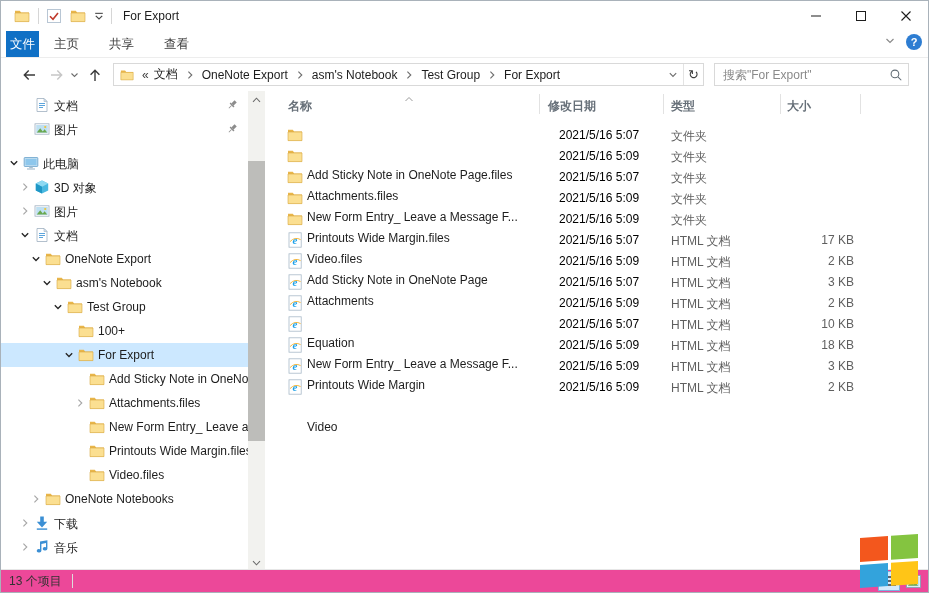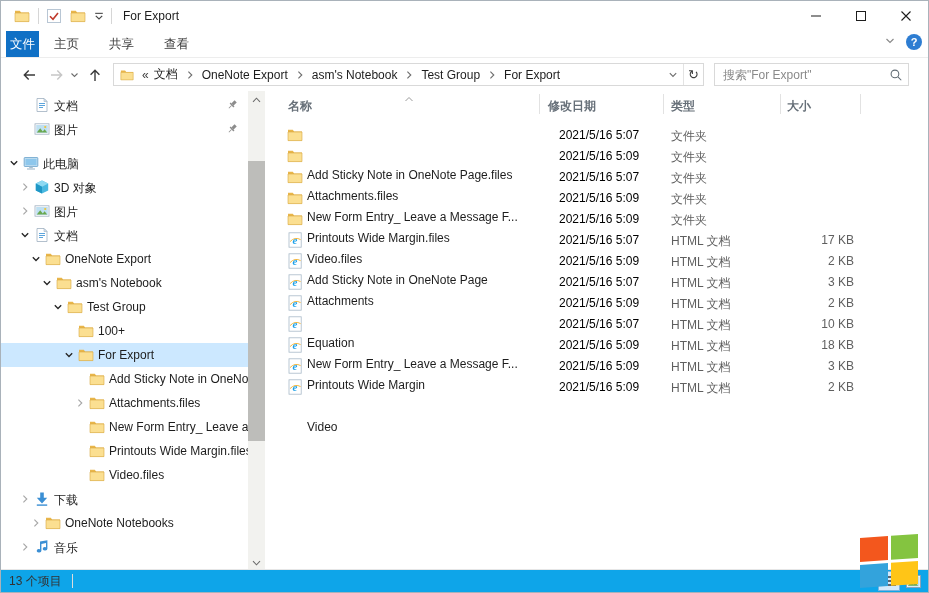--- a/index.html
+++ b/index.html
@@ -57,21 +57,21 @@
   .col-sep { position:absolute; top:3px; width:1px; height:20px; background:#e2e2e2; }
   .sort-caret { position:absolute; top:0px; width:10px; height:6px; }
   .rows { position:absolute; left:0; top:34px; width:659px; }
   .file-row { position:relative; height:21px; width:659px; cursor:default; }
   .cell-icon { position:absolute; left:16px; top:2px; width:16px; height:16px; display:flex; }
   .cell-name { position:absolute; left:36px; top:3px; width:230px; white-space:nowrap; overflow:hidden; color:#1d1d1d;margin-top:40px; }
   .cell-date { position:absolute; left:277px; top:3px; width:118px; color:#000000; white-space:nowrap;margin-left:11px; }
   .cell-type { position:absolute; left:400px; top:3px; width:106px; color:#5f5f5f; white-space:nowrap; }
   .cell-size { position:absolute; left:500px; top:3px; width:83px; color:#5f5f5f; text-align:right; }
   
-  .statusbar { position:absolute; left:0; bottom:0; width:100%; height:23px; border-top:1px solid #e6e6e6; background:#0ea5e9; display:flex; align-items:center; }
+  .statusbar { position:absolute; left:0; bottom:0; width:100%; height:23px; border-top:1px solid #e6e6e6; background:#ec4899; display:flex; align-items:center; }
   .status-count { margin-left:8px; color:#333; white-space:nowrap; }
   .status-sep { width:1px; height:14px; background:#dcdcdc; margin-left:10px; }
   .status-views { position:absolute; right:4px; top:1px; display:flex; gap:2px; }
   .view-btn { width:22px; height:20px; display:flex; align-items:center; justify-content:center; border:1px solid transparent; }
   .view-btn.active { border-color:#7ab2e0; background:#d3e9fb; }
   
   .watermark { position:absolute; right:10px; bottom:6px; display:flex; align-items:center; gap:12px; pointer-events:none; }
   .wm-flag { width:58px; height:50px; display:grid; grid-template-columns:1fr 1fr; grid-template-rows:1fr 1fr; gap:3px; transform:skewY(-4deg); }
   .wm-pane { width:100%; height:100%; }
   .wm-text { display:flex; flex-direction:column; line-height:1.15; }
@@ -427,46 +427,46 @@
       <div class="tree-row">
         <span class="tree-icon" style="left: 88px;">
           <svg width="16" height="16" viewBox="0 0 16 16">
             <path d="M1 2.8 h4.8 l1.3 1.8 H15 v8.8 H1z" fill="#e9b64b"></path>
             <path d="M1 5 h14 v8.6 H1z" fill="#fbdf91" stroke="#d8a93f" stroke-width="0.6"></path>
           </svg>
         </span>
         <span class="tree-label" style="left: 108px;">Video.files</span>
       </div>
       <div class="tree-row">
+        <span class="tree-chev" style="left: 30px;">
+          <svg width="10" height="10" viewBox="0 0 10 10">
+            <path d="M3.4 1.6 L6.8 5 L3.4 8.4" fill="none" stroke="#a6a6a6" stroke-width="1.1"></path>
+          </svg>
+        </span>
+        <span class="tree-icon" style="left: 44px;">
+          <svg width="16" height="16" viewBox="0 0 16 16">
+            <path d="M1 2.8 h4.8 l1.3 1.8 H15 v8.8 H1z" fill="#e9b64b"></path>
+            <path d="M1 5 h14 v8.6 H1z" fill="#fbdf91" stroke="#d8a93f" stroke-width="0.6"></path>
+          </svg>
+        </span>
+        <span class="tree-label" style="left: 64px;">OneNote Notebooks</span>
+      </div>
+      <div class="tree-row">
         <span class="tree-chev" style="left: 19px;">
           <svg width="10" height="10" viewBox="0 0 10 10">
             <path d="M3.4 1.6 L6.8 5 L3.4 8.4" fill="none" stroke="#a6a6a6" stroke-width="1.1"></path>
           </svg>
         </span>
         <span class="tree-icon" style="left: 33px;">
           <svg width="16" height="16" viewBox="0 0 16 16">
             <path d="M6.2 1.6 h3.6 v5.2 h3.4 L8 12.4 2.8 6.8 h3.4z" fill="#3b8fd4"></path>
             <rect x="2.8" y="13.4" width="10.4" height="1.4" fill="#3b8fd4"></rect>
           </svg>
         </span>
         <span class="tree-label" style="left: 53px;">下载</span>
-      </div>
-      <div class="tree-row">
-        <span class="tree-chev" style="left: 30px;">
-          <svg width="10" height="10" viewBox="0 0 10 10">
-            <path d="M3.4 1.6 L6.8 5 L3.4 8.4" fill="none" stroke="#a6a6a6" stroke-width="1.1"></path>
-          </svg>
-        </span>
-        <span class="tree-icon" style="left: 44px;">
-          <svg width="16" height="16" viewBox="0 0 16 16">
-            <path d="M1 2.8 h4.8 l1.3 1.8 H15 v8.8 H1z" fill="#e9b64b"></path>
-            <path d="M1 5 h14 v8.6 H1z" fill="#fbdf91" stroke="#d8a93f" stroke-width="0.6"></path>
-          </svg>
-        </span>
-        <span class="tree-label" style="left: 64px;">OneNote Notebooks</span>
       </div>
       <div class="tree-row">
         <span class="tree-chev" style="left: 19px;">
           <svg width="10" height="10" viewBox="0 0 10 10">
             <path d="M3.4 1.6 L6.8 5 L3.4 8.4" fill="none" stroke="#a6a6a6" stroke-width="1.1"></path>
           </svg>
         </span>
         <span class="tree-icon" style="left: 33px;">
           <svg width="16" height="16" viewBox="0 0 16 16">
             <path d="M6 2.6 L13.4 1.2 V9.8 a2.3 1.7 0 1 1-1.4-1.55 V4 L7.4 5.1 V11.8 a2.3 1.7 0 1 1-1.4-1.55z" fill="#3b8fd4"></path>

